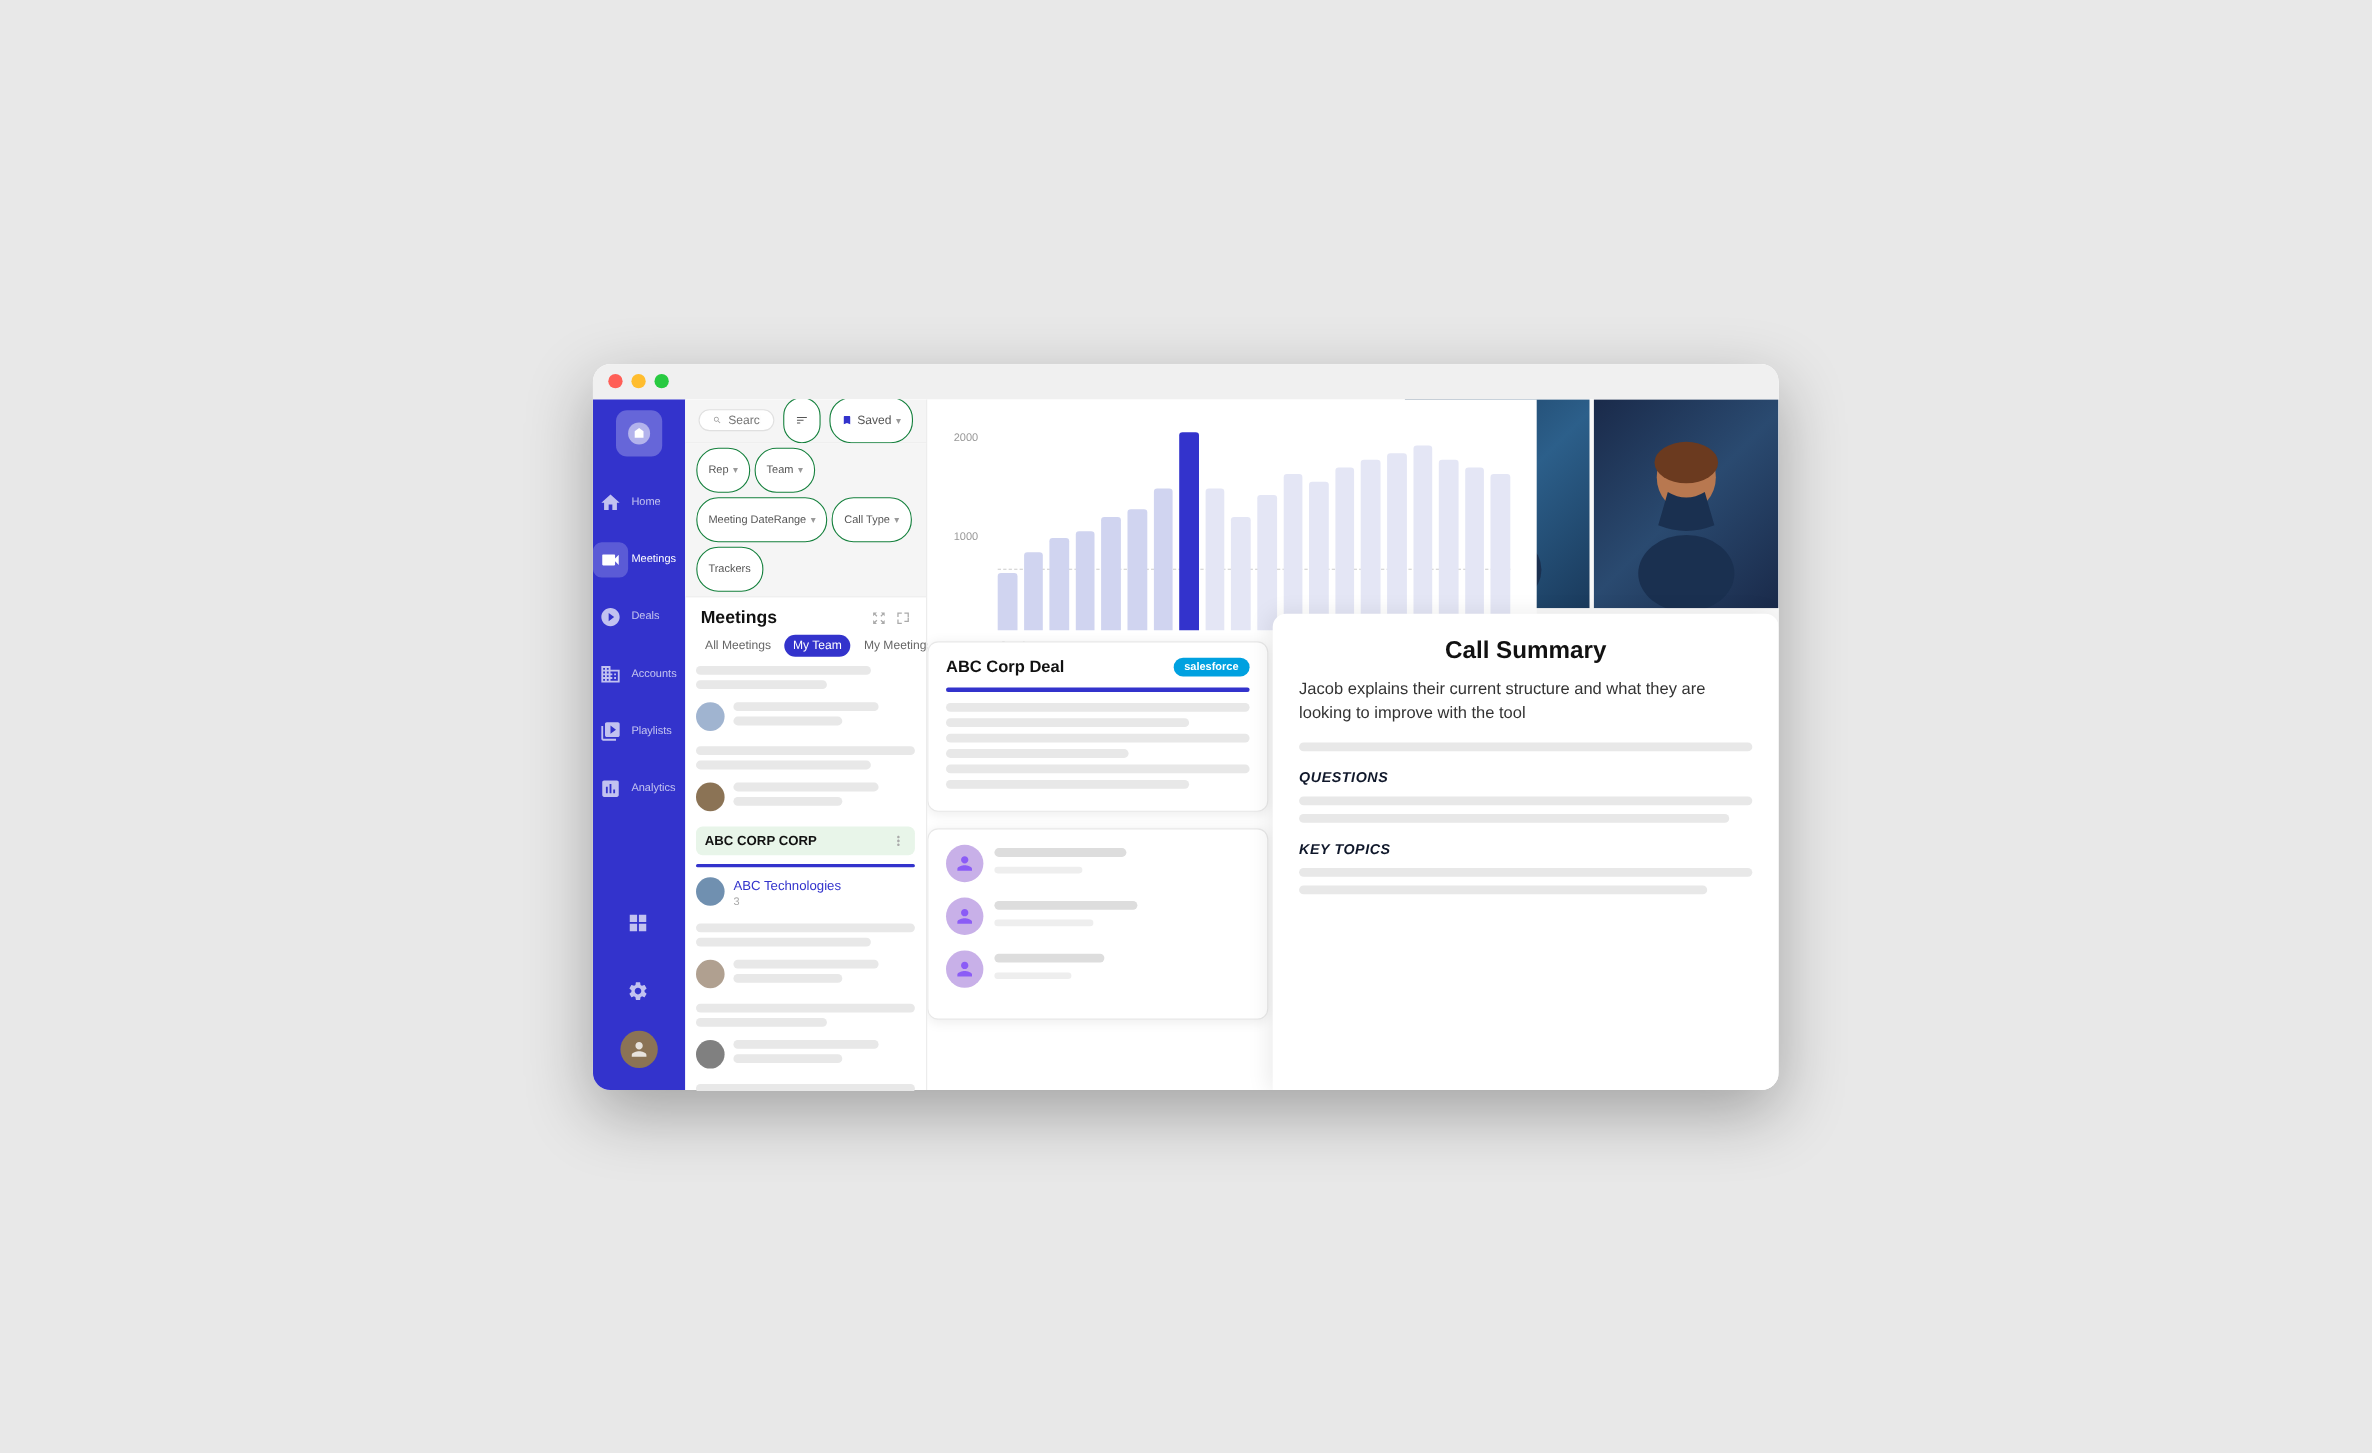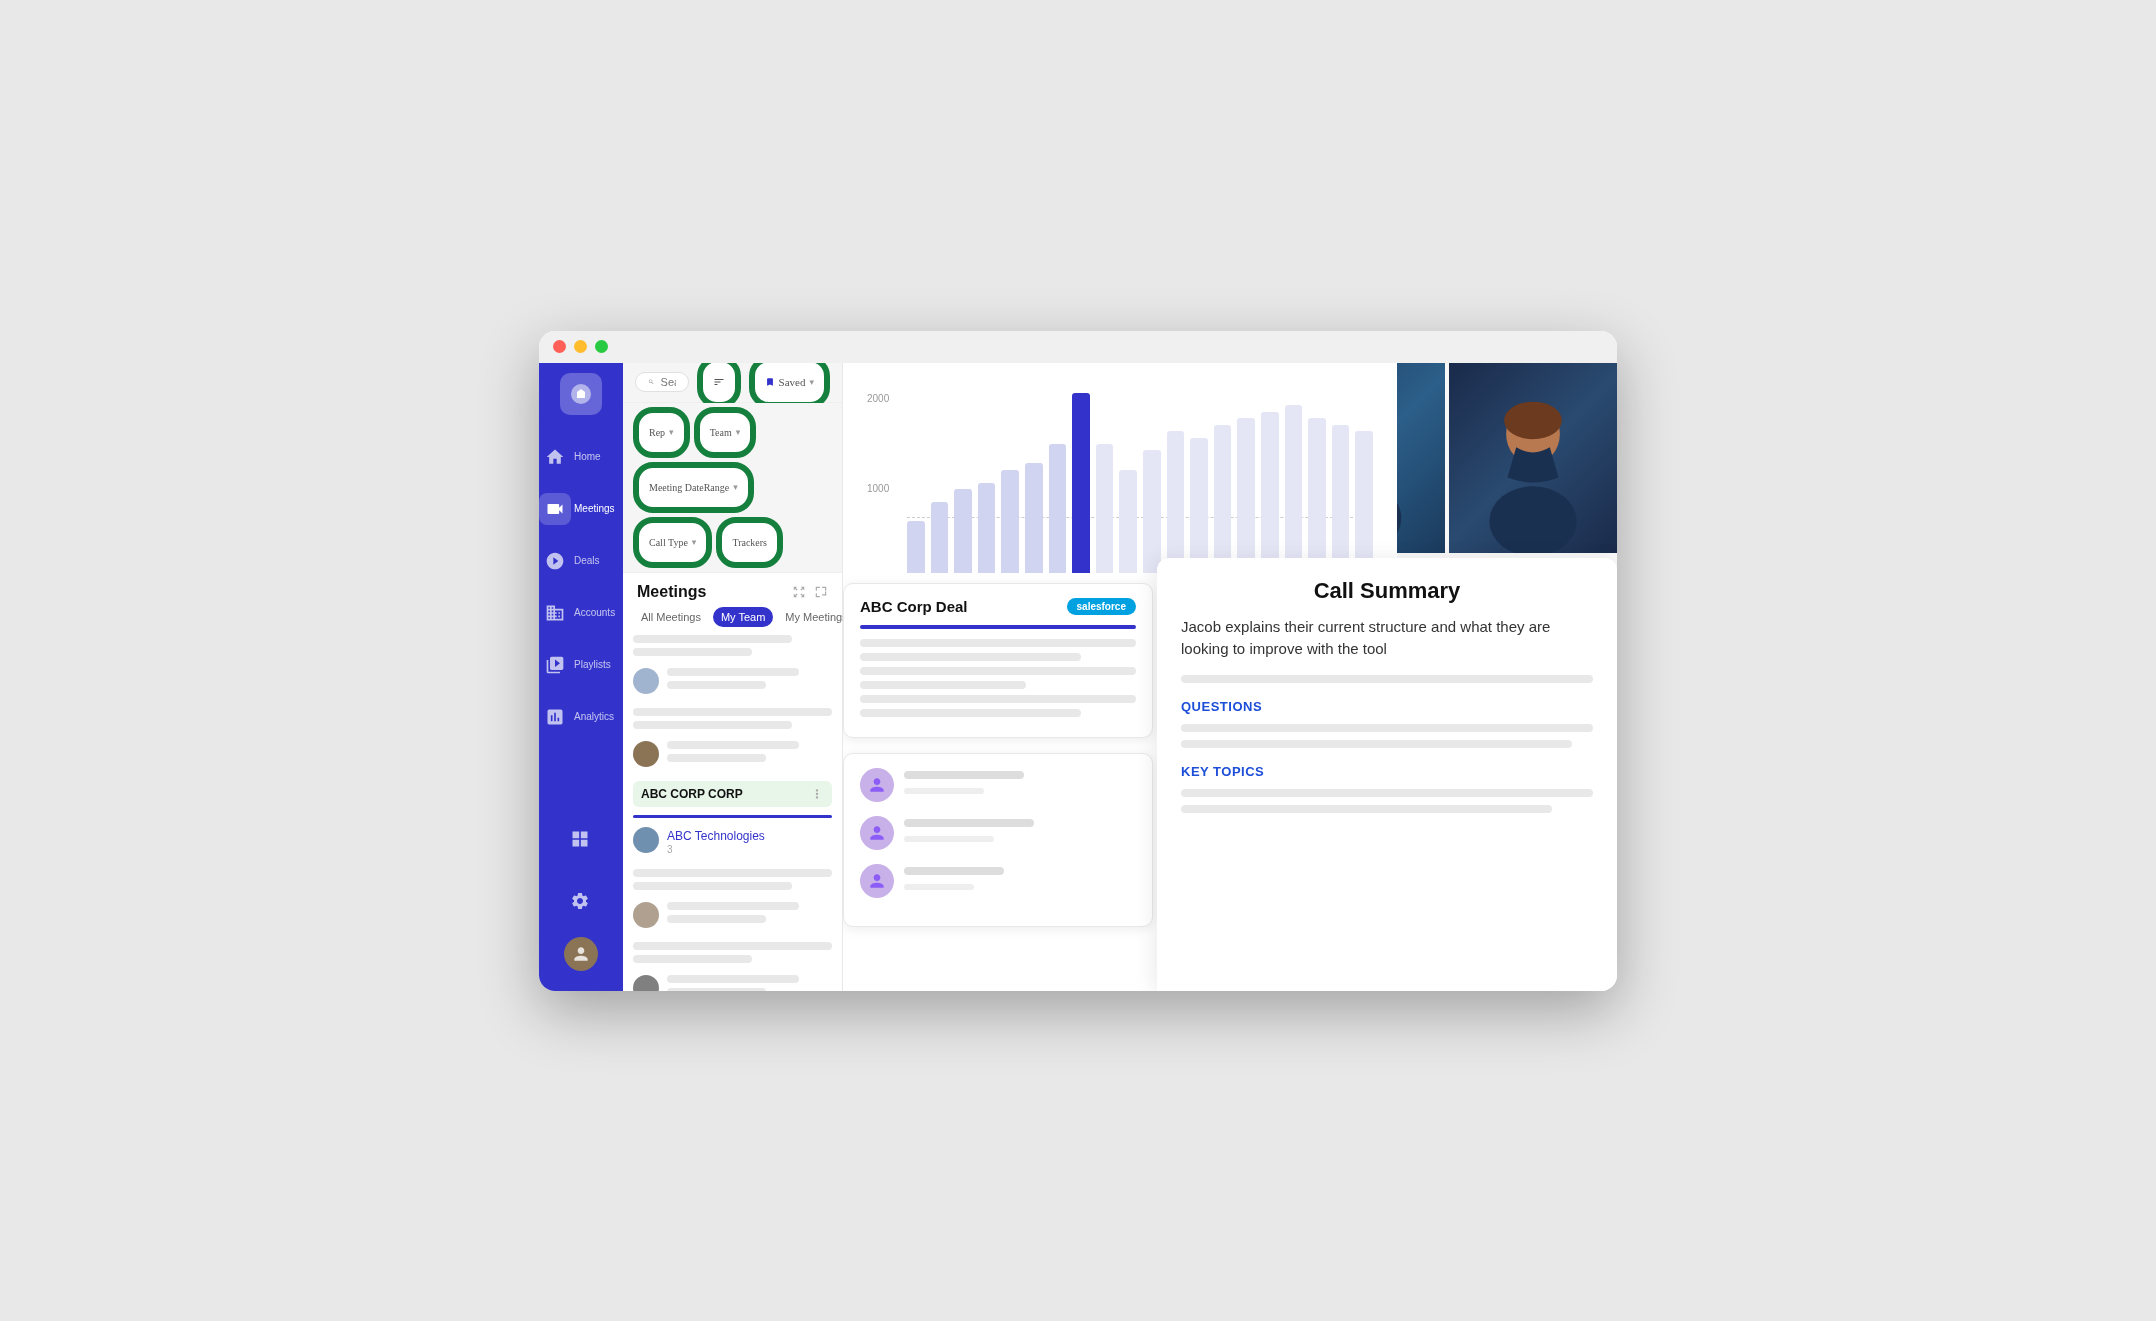--- a/index.html
+++ b/index.html
@@ -252,28 +252,27 @@
       color: #999;
       background: transparent;
       width: 100%;
     }
 
     .filter-btn {
       display: flex;
       align-items: center;
       gap: 4px;
       padding: 14px 10px;
-      border: 6px solid #15803d;
+      border: 1px solid #15803d;
       border-radius: 20px;
       font-size: 11px;
       background: #fff;
       cursor: pointer;
       color: #555;
       white-space: nowrap;
-      font-family: Liberation Serif, serif;
     }
 
     .filter-btn .arrow { font-size: 9px; color: #999; }
 
     
     .main-content {
       flex: 1;
       background: #f8f8f8;
       position: relative;
       overflow: hidden;
@@ -483,25 +482,26 @@
     .cs-placeholder-line {
       height: 8px;
       background: #e8e8e8;
       border-radius: 4px;
       margin-bottom: 6px;
     }
 
     .cs-section-title {
       font-size: 13px;
       font-weight: 700;
-      color: #1d4ed8;
+      color: #0f172a;
       letter-spacing: 0.5px;
       margin-bottom: 10px;
       margin-top: 16px;
       text-transform: uppercase;
+      font-style: italic;
     }
   </style>
 </head>
 <body>
 
 <div class="mac-window">
 
   <div class="title-bar">
     <div class="traffic-light tl-red"></div>
     <div class="traffic-light tl-yellow"></div>

